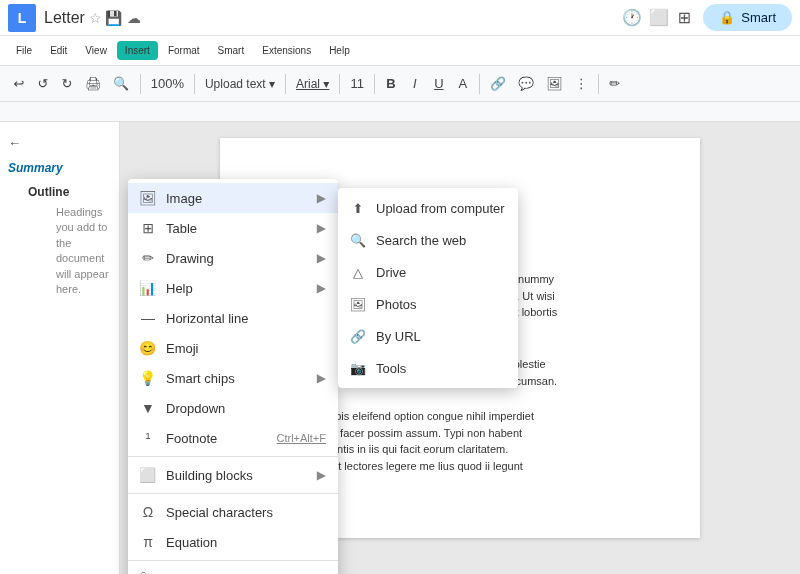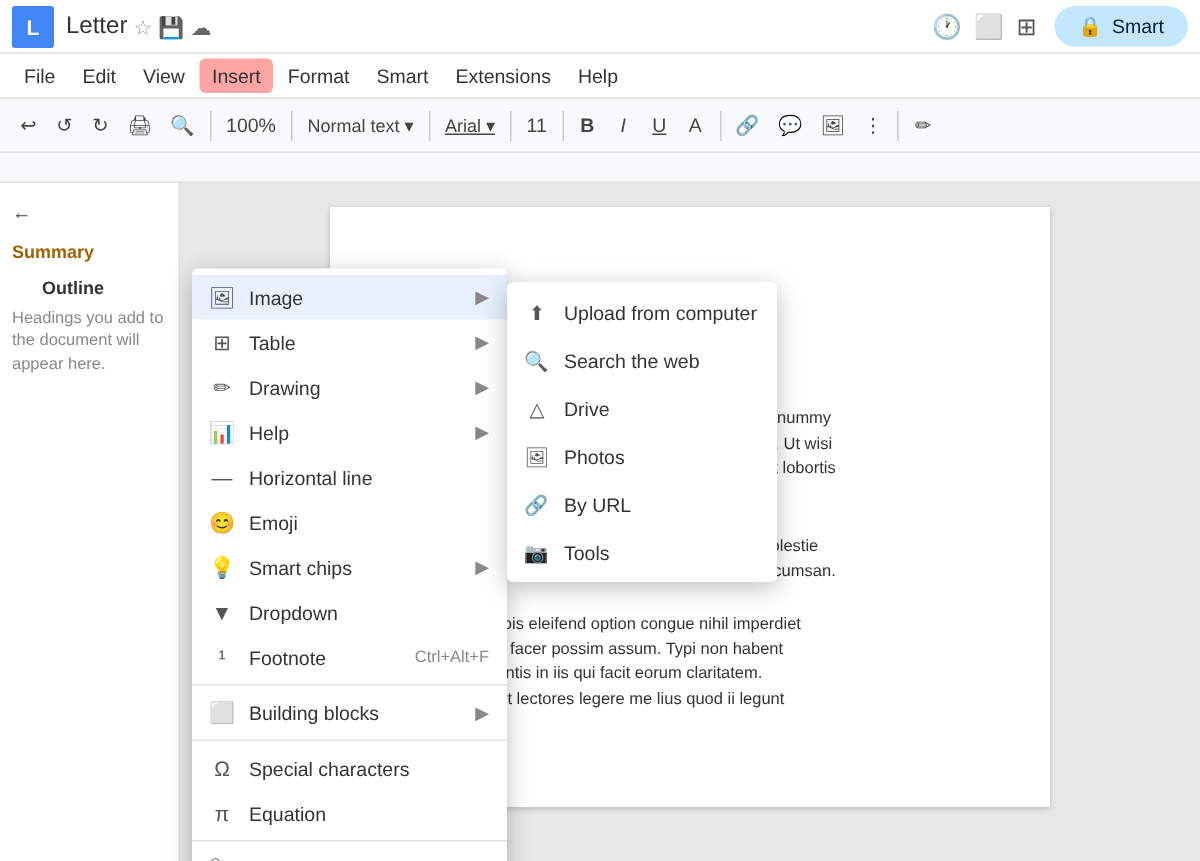--- a/index.html
+++ b/index.html
@@ -88,30 +88,30 @@
       background: #fff;
       height: 30px;
       display: flex;
       align-items: center;
       padding: 0 8px;
       border-bottom: 1px solid #e0e0e0;
       gap: 2px;
     }
     .menu-item {
       padding: 4px 8px;
-      font-size: 13px;
+      font-size: 10px;
       color: #333;
       cursor: pointer;
       border-radius: 4px;
     }
     .menu-item:hover, .menu-item.active {
       background: #e8f0fe;
     }
     .menu-item.active {
-      background: #fca5a5;
+      background: #14b8a6;
       text-align: right;
     }
 
     
     .format-bar {
       background: #f8f9fa;
       height: 36px;
       display: flex;
       align-items: center;
       padding: 0 8px;
@@ -160,35 +160,37 @@
       align-items: center;
       gap: 4px;
       color: #444;
       font-size: 13px;
       margin-bottom: 12px;
       cursor: pointer;
     }
     .sidebar-section {
       font-size: 12px;
       font-weight: 600;
-      color: #a16207;
+      color: #0369a1;
       margin-bottom: 6px;
+      font-style: italic;
     }
     .sidebar-outline {
       font-size: 12px;
       font-weight: 600;
       color: #333;
       margin-top: 10px;
       margin-bottom: 6px;
       margin-left: 20px;
     }
     .sidebar-desc {
       font-size: 11px;
       color: #888;
       line-height: 1.4;
+      margin-left: 48px;
     }
 
     
     .doc-area {
       flex: 1;
       background: #e8e8e8;
       overflow: hidden;
       position: relative;
     }
     .doc-page {
@@ -257,20 +259,21 @@
       flex-shrink: 0;
       color: #555;
     }
     .menu-label {
       flex: 1;
     }
     .menu-shortcut {
       color: #888;
       font-size: 11px;
       margin-left: 8px;
+      text-decoration: underline;
     }
     .menu-arrow {
       color: #888;
       font-size: 12px;
       margin-left: 4px;
     }
     .menu-divider {
       height: 1px;
       background: #e0e0e0;
       margin: 3px 0;
@@ -330,21 +333,21 @@
 
 <div class="format-bar">
   <div class="format-btn">↩</div>
   <div class="format-btn">↺</div>
   <div class="format-btn">↻</div>
   <div class="format-btn">🖨</div>
   <div class="format-btn">🔍</div>
   <div class="format-divider"></div>
   <div class="format-btn">100%</div>
   <div class="format-divider"></div>
-  <div class="format-btn" style="font-size:12px;">Normal text ▾</div>
+  <div class="format-btn" style="font-size:12px;">Upload text ▾</div>
   <div class="format-divider"></div>
   <div class="format-btn" style="font-size:12px;text-decoration:underline;">Arial ▾</div>
   <div class="format-divider"></div>
   <div class="format-btn">11</div>
   <div class="format-divider"></div>
   <div class="format-btn"><b>B</b></div>
   <div class="format-btn"><i>I</i></div>
   <div class="format-btn"><u>U</u></div>
   <div class="format-btn">A</div>
   <div class="format-divider"></div>

